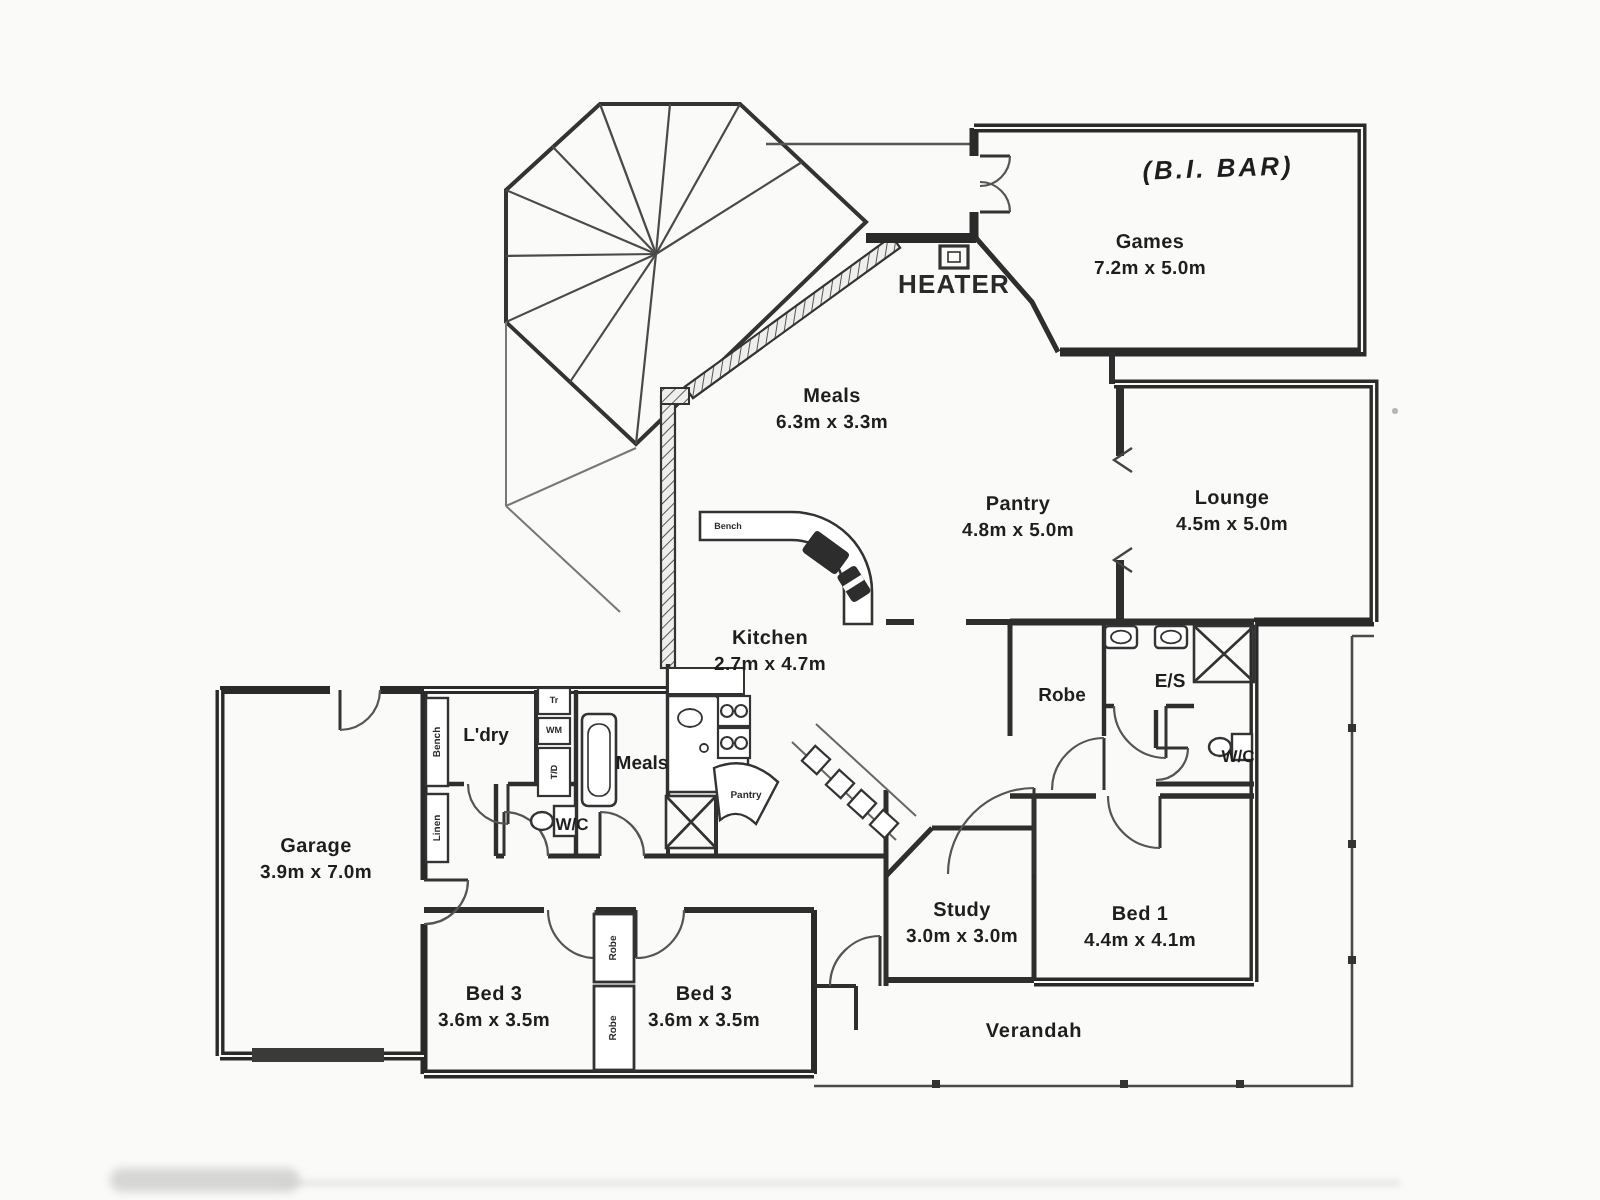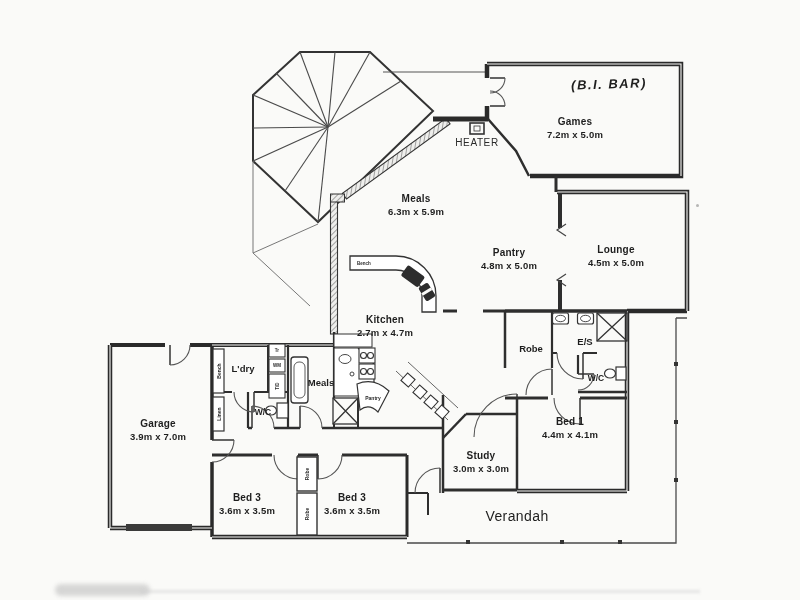--- a/index.html
+++ b/index.html
@@ -5,28 +5,28 @@
   html,body{margin:0;padding:0;}
   body{width:800px;height:600px;overflow:hidden;background:#fafaf8;
        font-family:"Liberation Sans",sans-serif;}
   #plan{position:relative;width:800px;height:600px;background:#fafaf8;}
   #plan svg{position:absolute;left:0;top:0;}
   .lbl{position:absolute;transform:translate(-50%,-50%);color:#1e1e1e;
        text-align:center;white-space:nowrap;}
   .room .nm{font-size:10px;font-weight:700;line-height:13px;letter-spacing:.2px;}
   .room .dm{font-size:9.5px;font-weight:700;line-height:13px;letter-spacing:.2px;}
   .s1{font-size:9.5px;font-weight:700;}
-  .s2{font-size:8.5px;font-weight:700;}
+  .s2{font-size:8.5px;font-weight:700;margin-left:23px;}
   .tiny{font-size:5px;font-weight:700;color:#2a2a2a;}
   .micro{font-size:4.5px;font-weight:700;color:#2a2a2a;}
   .vert{transform:translate(-50%,-50%) rotate(-90deg);}
   .hand{font-size:13px;font-style:italic;font-weight:700;letter-spacing:1.5px;
         transform:translate(-50%,-50%) rotate(-2deg);}
-  .heater{font-size:10px;font-weight:400;letter-spacing:.6px;color:#2a2a2a;}
-  .veranda{font-size:14px;font-weight:400;letter-spacing:.4px;}
+  .heater{font-size:13px;font-weight:700;letter-spacing:.6px;color:#2a2a2a;}
+  .veranda{font-size:10px;font-weight:700;letter-spacing:.4px;}
   .smudge{position:absolute;pointer-events:none;}
 </style>
 </head>
 <body>
 
 <div id="plan">
 
 <svg width="800" height="600" viewBox="0 0 800 600">
   <defs>
     <pattern id="hatch" width="4" height="4" patternUnits="userSpaceOnUse" patternTransform="rotate(45)">
@@ -261,39 +261,39 @@
     </g>
   </g>
 </svg>
 
 <div class="lbl room" style="left:575px;top:128px">
   <div class="nm">Games</div>
       <div class="dm">7.2m x 5.0m</div>
 </div>
 <div class="lbl room" style="left:416px;top:205px">
   <div class="nm">Meals</div>
-      <div class="dm">6.3m x 5.9m</div>
+      <div class="dm">6.3m x 3.3m</div>
 </div>
 <div class="lbl room" style="left:509px;top:259px">
   <div class="nm">Pantry</div>
       <div class="dm">4.8m x 5.0m</div>
 </div>
 <div class="lbl room" style="left:616px;top:256px">
   <div class="nm">Lounge</div>
       <div class="dm">4.5m x 5.0m</div>
 </div>
 <div class="lbl room" style="left:385px;top:326px">
   <div class="nm">Kitchen</div>
       <div class="dm">2.7m x 4.7m</div>
 </div>
 <div class="lbl room" style="left:158px;top:430px">
   <div class="nm">Garage</div>
       <div class="dm">3.9m x 7.0m</div>
 </div>
-<div class="lbl room" style="left:570px;top:428px">
+<div class="lbl room" style="left:570px;top:464px">
   <div class="nm">Bed 1</div>
       <div class="dm">4.4m x 4.1m</div>
 </div>
 <div class="lbl room" style="left:247px;top:504px">
   <div class="nm">Bed 3</div>
       <div class="dm">3.6m x 3.5m</div>
 </div>
 <div class="lbl room" style="left:352px;top:504px">
   <div class="nm">Bed 3</div>
       <div class="dm">3.6m x 3.5m</div>

